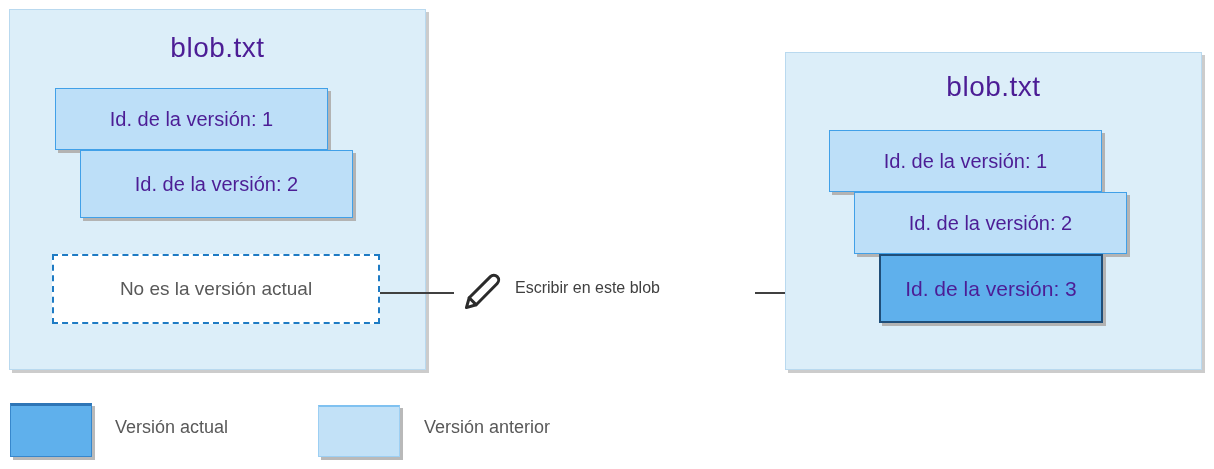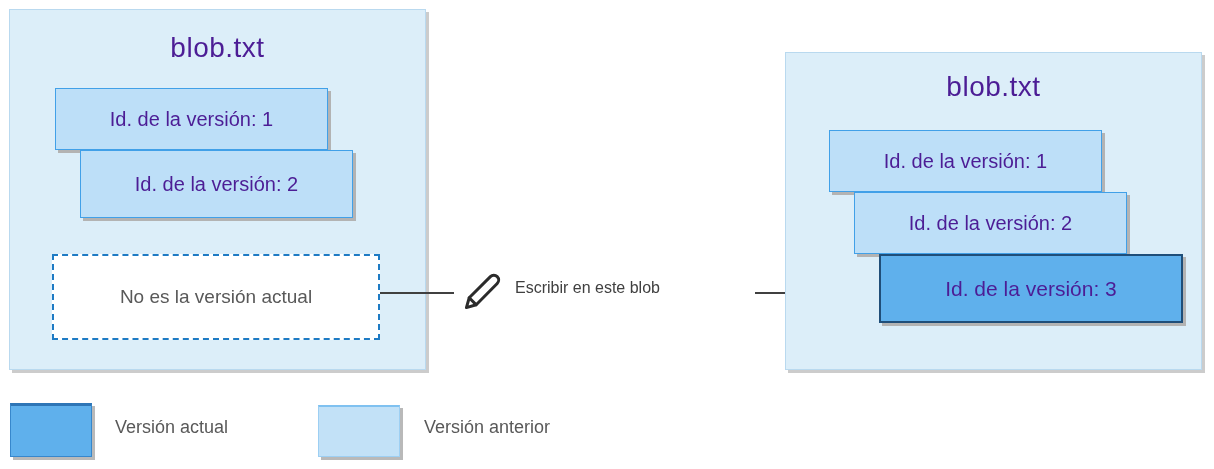--- a/index.html
+++ b/index.html
@@ -76,21 +76,21 @@
 <div class="canvas">
 
   <div class="blob-box" style="left:9px;top:9px;width:417px;height:361px;">
     <div class="blob-title" style="top:22px;">blob.txt</div>
   </div>
 
   <div class="version-card" style="left:55px;top:88px;width:273px;height:62px;">Id. de la versión: 1</div>
 
   <div class="version-card" style="left:80px;top:150px;width:273px;height:68px;">Id. de la versión: 2</div>
 
-  <div class="dashed-note" style="left:52px;top:254px;width:328px;height:86px;">No es la versión actual</div>
+  <div class="dashed-note" style="left:52px;top:254px;width:328px;height:70px;">No es la versión actual</div>
 
   <div class="arrow-line" style="left:380px;top:292px;width:74px;"></div>
 
   <div class="pencil-wrap" style="left:461px;top:271px;width:42px;height:42px;">
     <svg width="42" height="42" viewBox="0 0 24 24" fill="none" stroke="#2b2b2b" stroke-width="1.7" stroke-linejoin="round" stroke-linecap="round">
       <path d="M20.7 7.1a2.75 2.75 0 0 0-3.9-3.9L4.7 15.3 3.1 20.9l5.6-1.6L20.7 7.1z"></path>
       <path d="M4.7 15.3l3.9 3.9"></path>
     </svg>
   </div>
 
@@ -100,21 +100,21 @@
   <div class="arrow-head" style="left:871px;top:286px;"></div>
 
   <div class="blob-box" style="left:785px;top:52px;width:417px;height:318px;">
     <div class="blob-title" style="top:18px;">blob.txt</div>
   </div>
 
   <div class="version-card" style="left:829px;top:130px;width:273px;height:62px;">Id. de la versión: 1</div>
 
   <div class="version-card" style="left:854px;top:192px;width:273px;height:62px;">Id. de la versión: 2</div>
 
-  <div class="version-card current" style="left:879px;top:254px;width:304px;height:69px;">Id. de la versión: 3</div>
+  <div class="version-card current" style="left:879px;top:254px;width:224px;height:69px;">Id. de la versión: 3</div>
 
   <div class="legend-swatch current" style="left:10px;top:403px;width:82px;height:54px;"></div>
   <div class="legend-label" style="left:115px;top:417px;">Versión actual</div>
 
   <div class="legend-swatch previous" style="left:318px;top:405px;width:82px;height:52px;"></div>
   <div class="legend-label" style="left:424px;top:417px;">Versión anterior</div>
 
 </div>
 
 </body></html>

